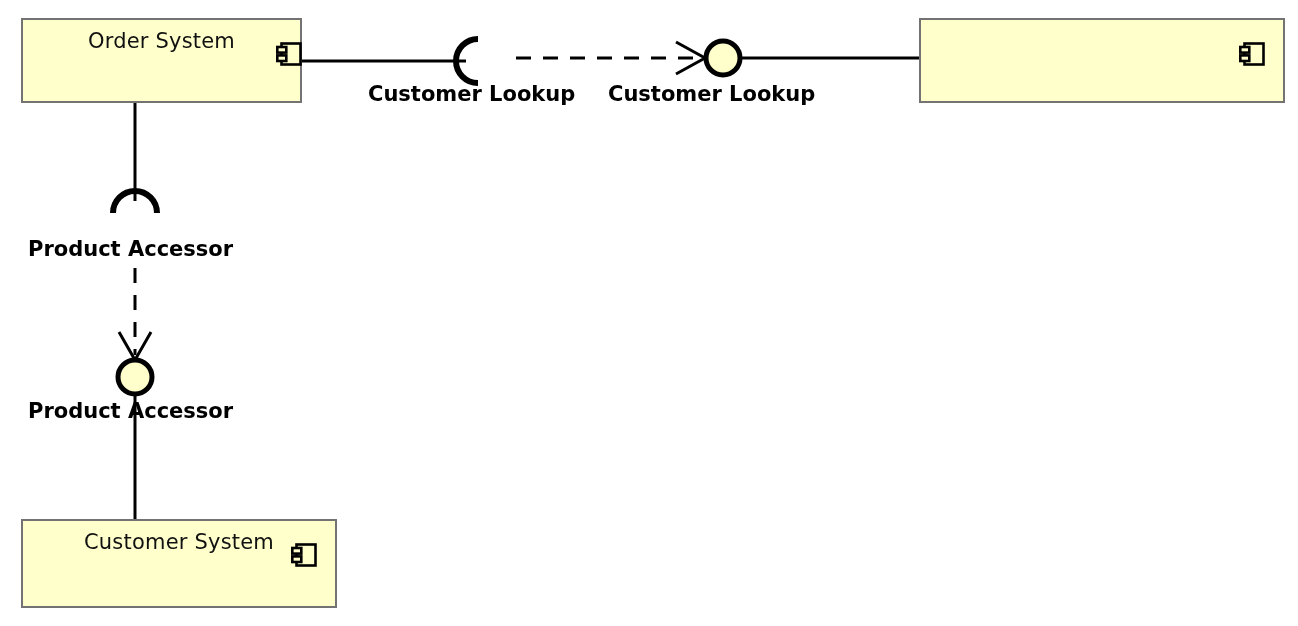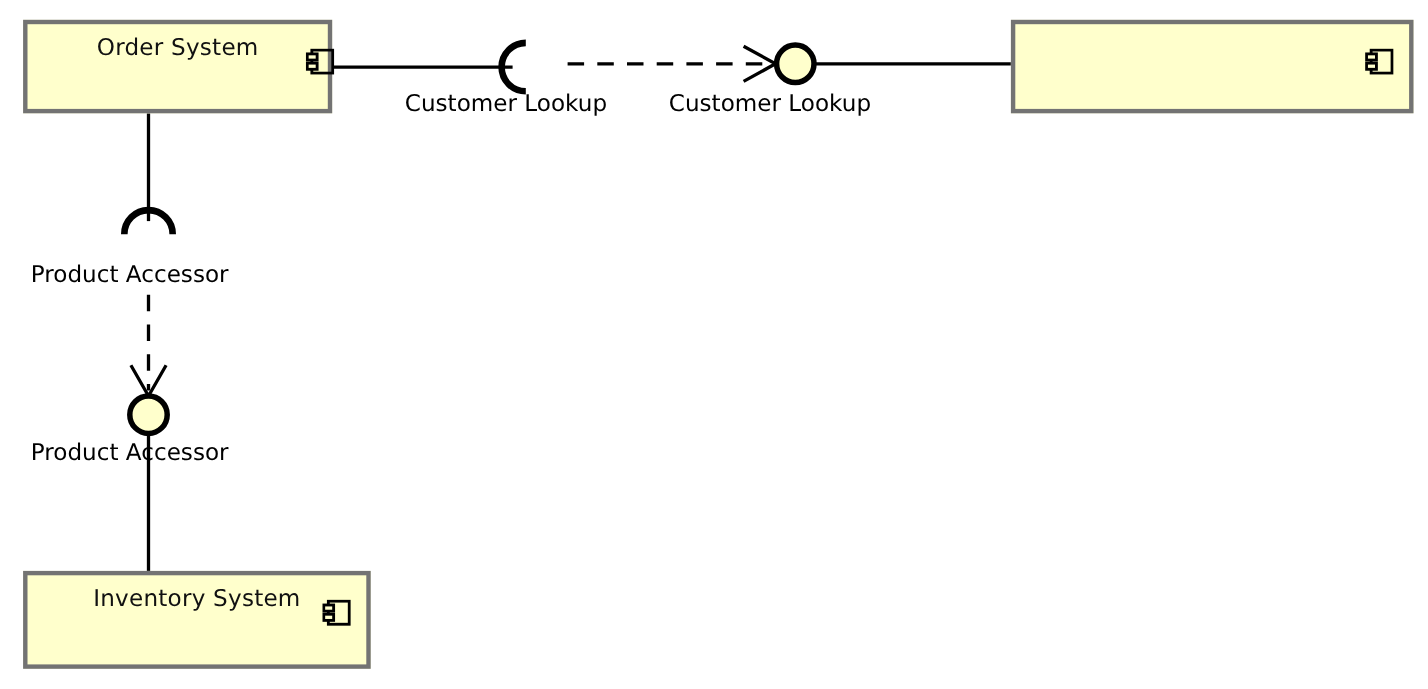--- a/index.html
+++ b/index.html
@@ -22,21 +22,21 @@
     position: absolute;
     left: 0;
     top: 0;
     width: 1298px;
     height: 626px;
   }
   .component-box {
     position: absolute;
     box-sizing: border-box;
     background: #ffffcc;
-    border: 4px solid #737373;
+    border: 2px solid #737373;
   }
   .component-title {
     position: absolute;
     left: 0;
     right: 0;
     top: 9px;
     text-align: center;
     font-family: "DejaVu Sans", sans-serif;
     font-size: 21px;
     font-weight: 400;
@@ -46,21 +46,21 @@
   }
   .component-icon {
     position: absolute;
     width: 26px;
     height: 24px;
   }
   .iface-label {
     position: absolute;
     font-family: "DejaVu Sans", sans-serif;
     font-size: 21px;
-    font-weight: normal;
+    font-weight: bold;
     color: #000000;
     white-space: nowrap;
     text-align: center;
   }
 </style>
 </head>
 <body>
 
 <div id="canvas">
 
@@ -100,21 +100,21 @@
 
   <div class="component-box" style="left:919px; top:18px; width:366px; height:85px;">
     <svg class="component-icon" style="left:318px; top:22px;" viewBox="0 0 26 24" xmlns="http://www.w3.org/2000/svg">
       <rect x="5.5" y="1.5" width="19" height="21" fill="none" stroke="#000000" stroke-width="2.6"></rect>
       <rect x="1.3" y="5" width="9" height="5.6" fill="#ffffcc" stroke="#000000" stroke-width="2.6"></rect>
       <rect x="1.3" y="13.4" width="9" height="5.6" fill="#ffffcc" stroke="#000000" stroke-width="2.6"></rect>
     </svg>
   </div>
 
   <div class="component-box" style="left:21px; top:519px; width:316px; height:89px;">
-    <div class="component-title">Inventory System</div>
+    <div class="component-title">Customer System</div>
     <svg class="component-icon" style="left:268px; top:22px;" viewBox="0 0 26 24" xmlns="http://www.w3.org/2000/svg">
       <rect x="5.5" y="1.5" width="19" height="21" fill="none" stroke="#000000" stroke-width="2.6"></rect>
       <rect x="1.3" y="5" width="9" height="5.6" fill="#ffffcc" stroke="#000000" stroke-width="2.6"></rect>
       <rect x="1.3" y="13.4" width="9" height="5.6" fill="#ffffcc" stroke="#000000" stroke-width="2.6"></rect>
     </svg>
   </div>
 
   <div class="iface-label" style="left:368px; top:82px;">Customer Lookup</div>
 
   <div class="iface-label" style="left:608px; top:82px;">Customer Lookup</div>

